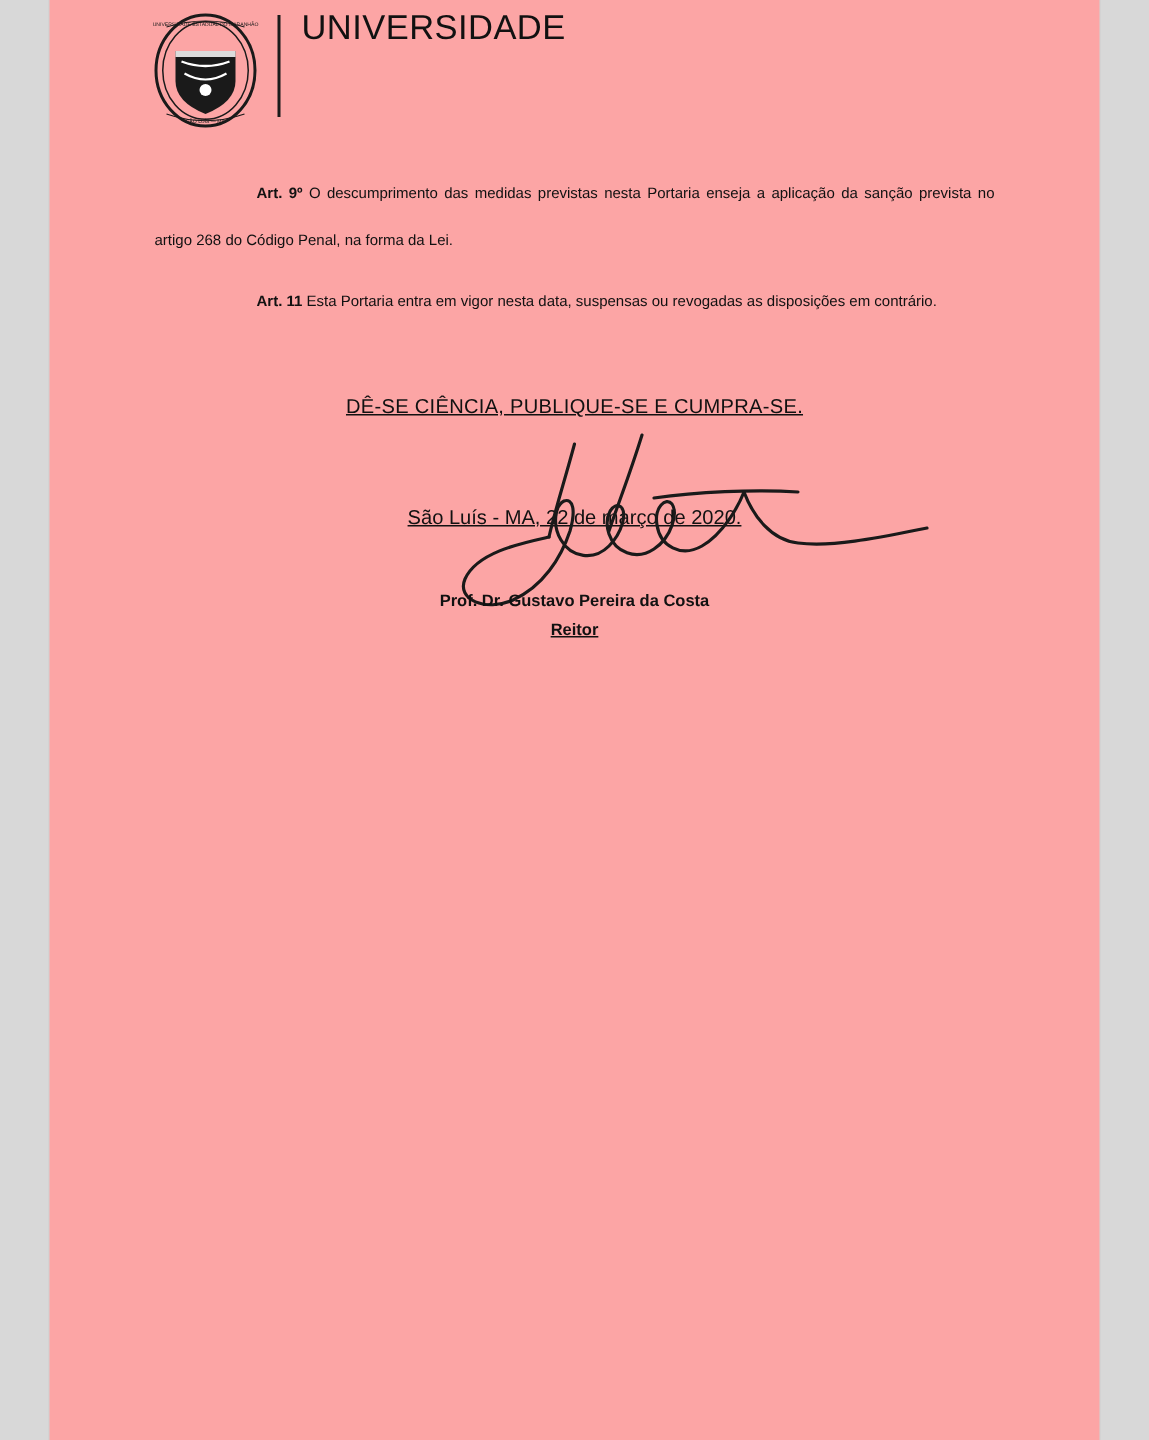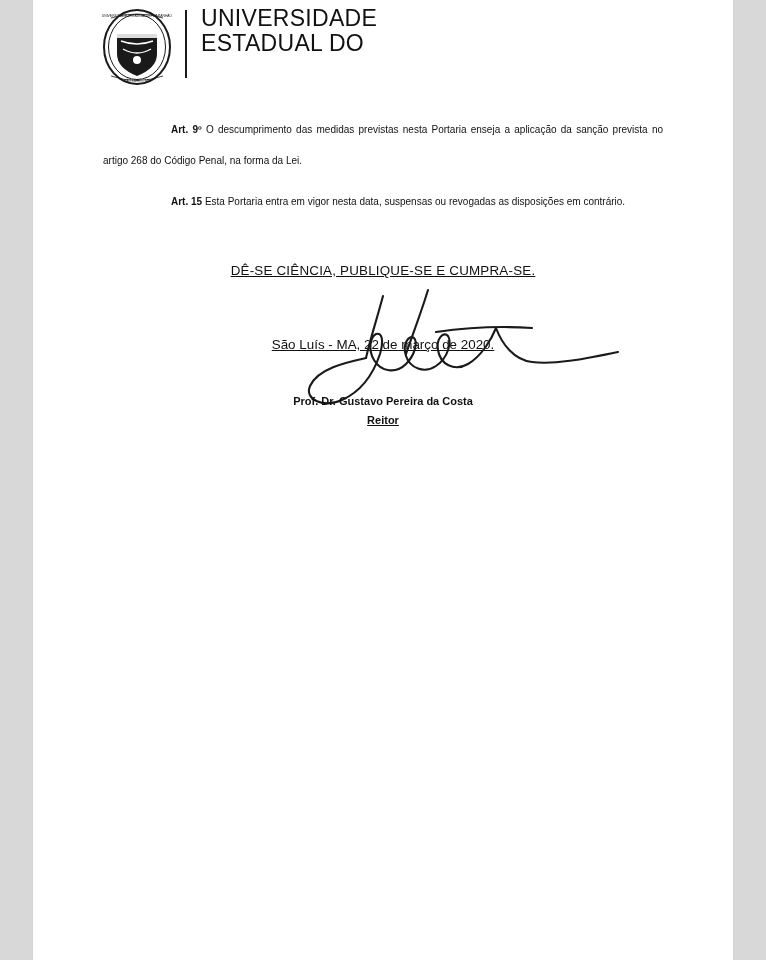--- a/index.html
+++ b/index.html
@@ -13,21 +13,21 @@
     overflow: hidden;
     font-family: "Liberation Sans", sans-serif;
   }
 
   #page {
     position: absolute;
     left: 33px;
     top: 0;
     width: 700px;
     height: 960px;
-    background: #ffffff;
+    background: #fca5a5;
     box-shadow: 0 0 0 1px rgba(0,0,0,0.02);
   }
 
   
   .letterhead {
     position: absolute;
     left: 0;
     top: 0;
     width: 700px;
     height: 95px;
@@ -147,32 +147,31 @@
           <text x="36" y="9" text-anchor="middle">UNIVERSIDADE ESTADUAL DO MARANHÃO</text>
           <text x="36" y="74" text-anchor="middle">SÃO LUÍS — MA</text>
         </g>
       </svg>
     </div>
 
     <div class="divider"></div>
 
     <div class="univ-name">
       <div>UNIVERSIDADE</div>
-      <div>ESTADUAL DO</div>
     </div>
   </div>
 
   <div class="body-text">
 
     <p class="para" id="para1">
       <span class="indent"></span><b>Art. 9º</b><span> O descumprimento das medidas previstas nesta Portaria enseja a aplicação da sanção prevista no artigo 268 do Código Penal, na forma da Lei.</span>
     </p>
 
     <p class="para" id="para2">
-      <span class="indent"></span><b>Art. 15</b><span> Esta Portaria entra em vigor nesta data, suspensas ou revogadas as disposições em contrário.</span>
+      <span class="indent"></span><b>Art. 11</b><span> Esta Portaria entra em vigor nesta data, suspensas ou revogadas as disposições em contrário.</span>
     </p>
 
     <div class="centered" id="ciencia">DÊ-SE CIÊNCIA, PUBLIQUE-SE E CUMPRA-SE.</div>
 
     <div class="centered" id="local">São Luís - MA, 22 de março de 2020.</div>
 
     <div class="handsig" aria-hidden="true">
       <svg width="400" height="125" viewBox="0 0 400 125">
         <g fill="none" stroke="#1a1a1a" stroke-width="2.1" stroke-linecap="round" stroke-linejoin="round">
           <path d="M95 8 C 88 34, 82 52, 78 70"></path>

